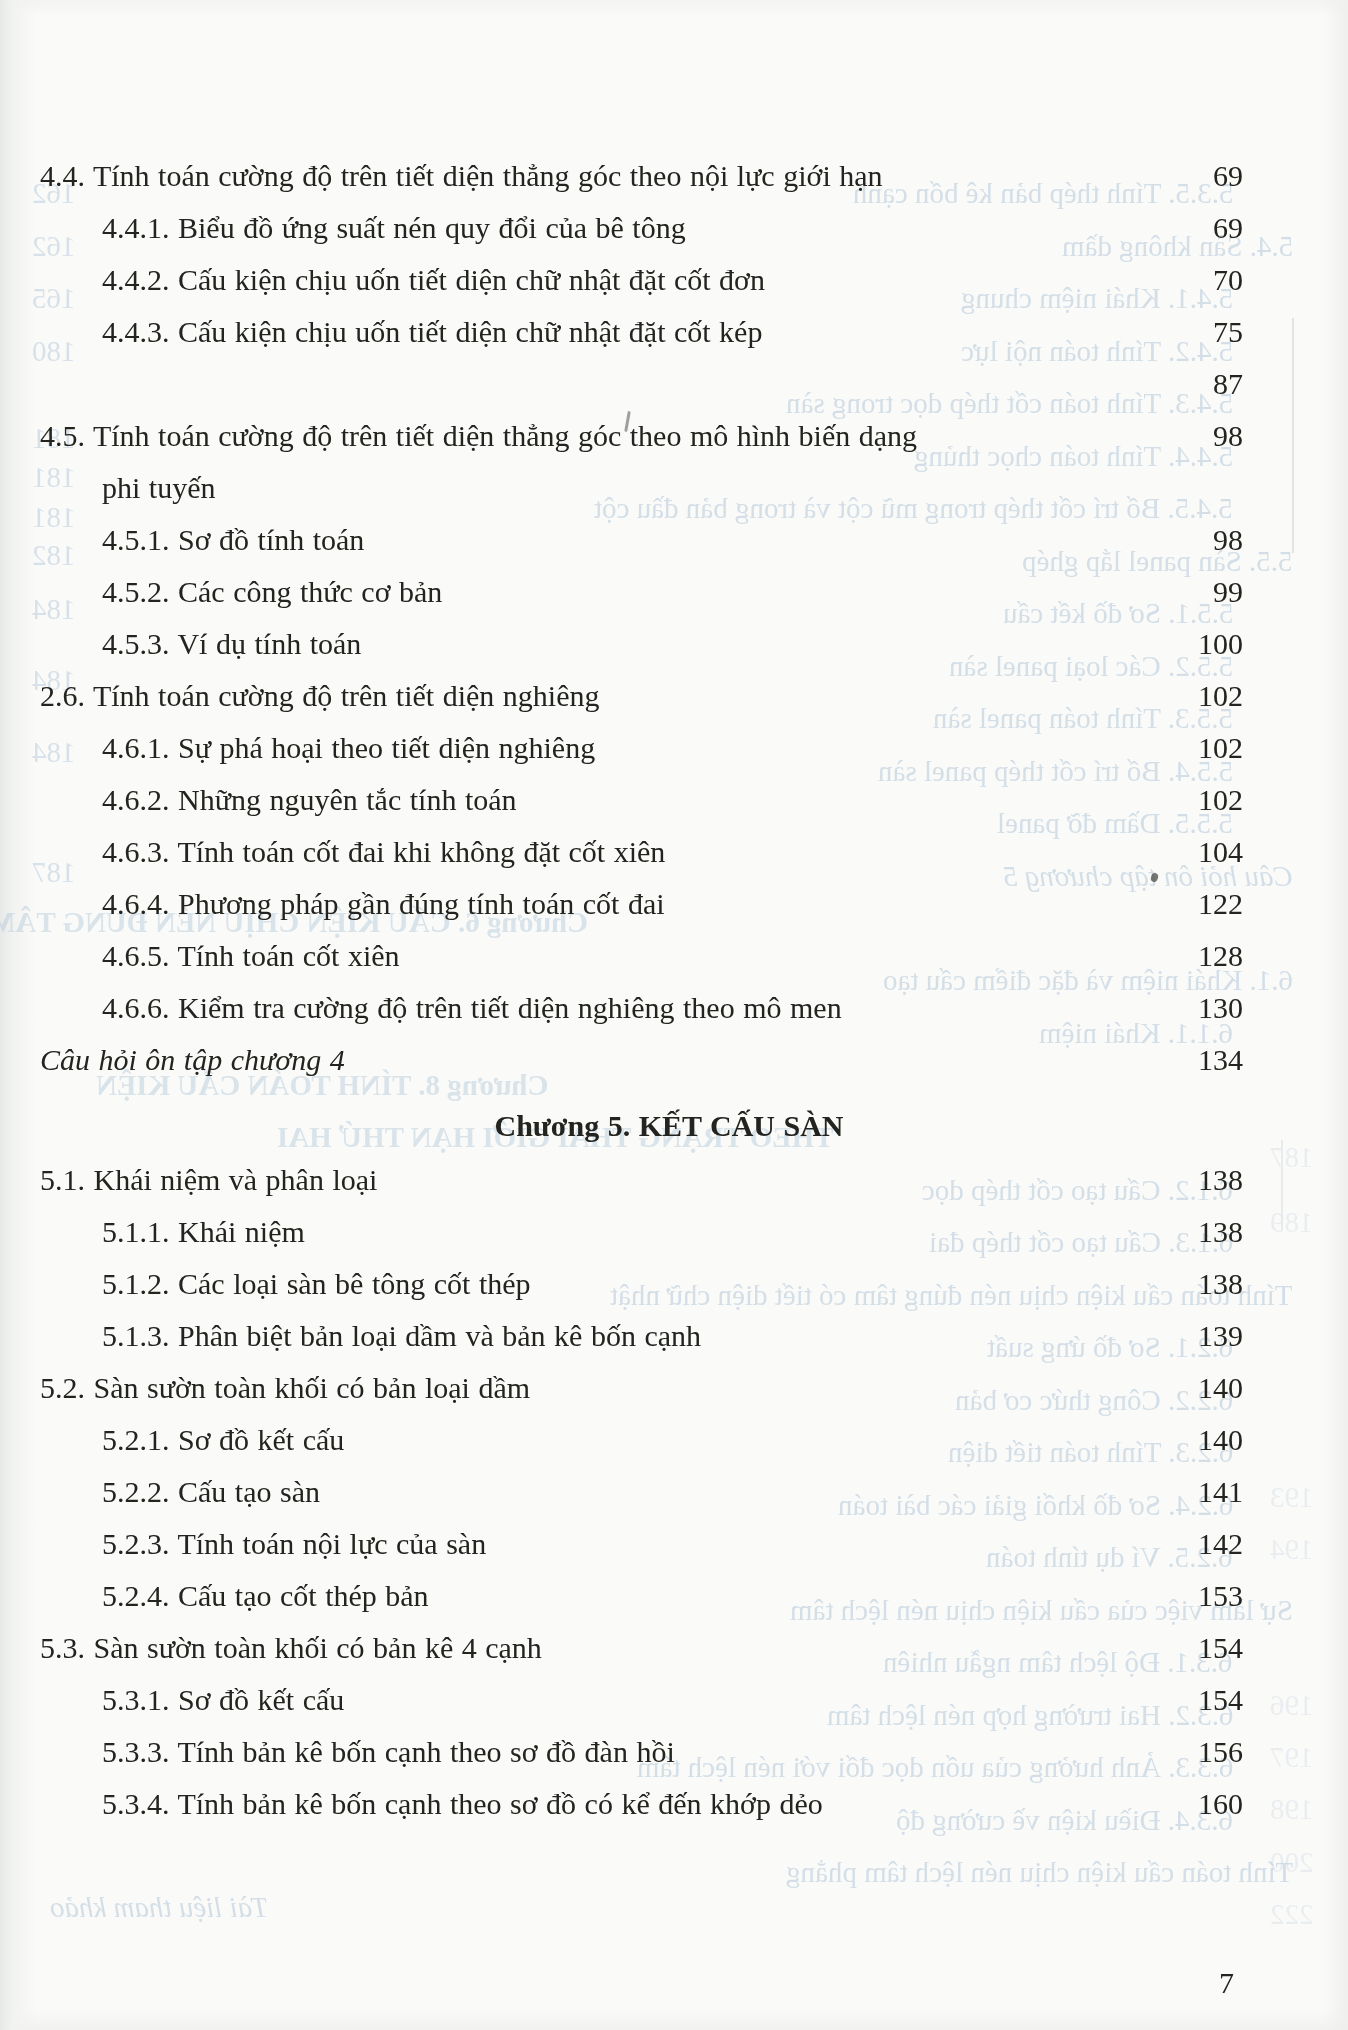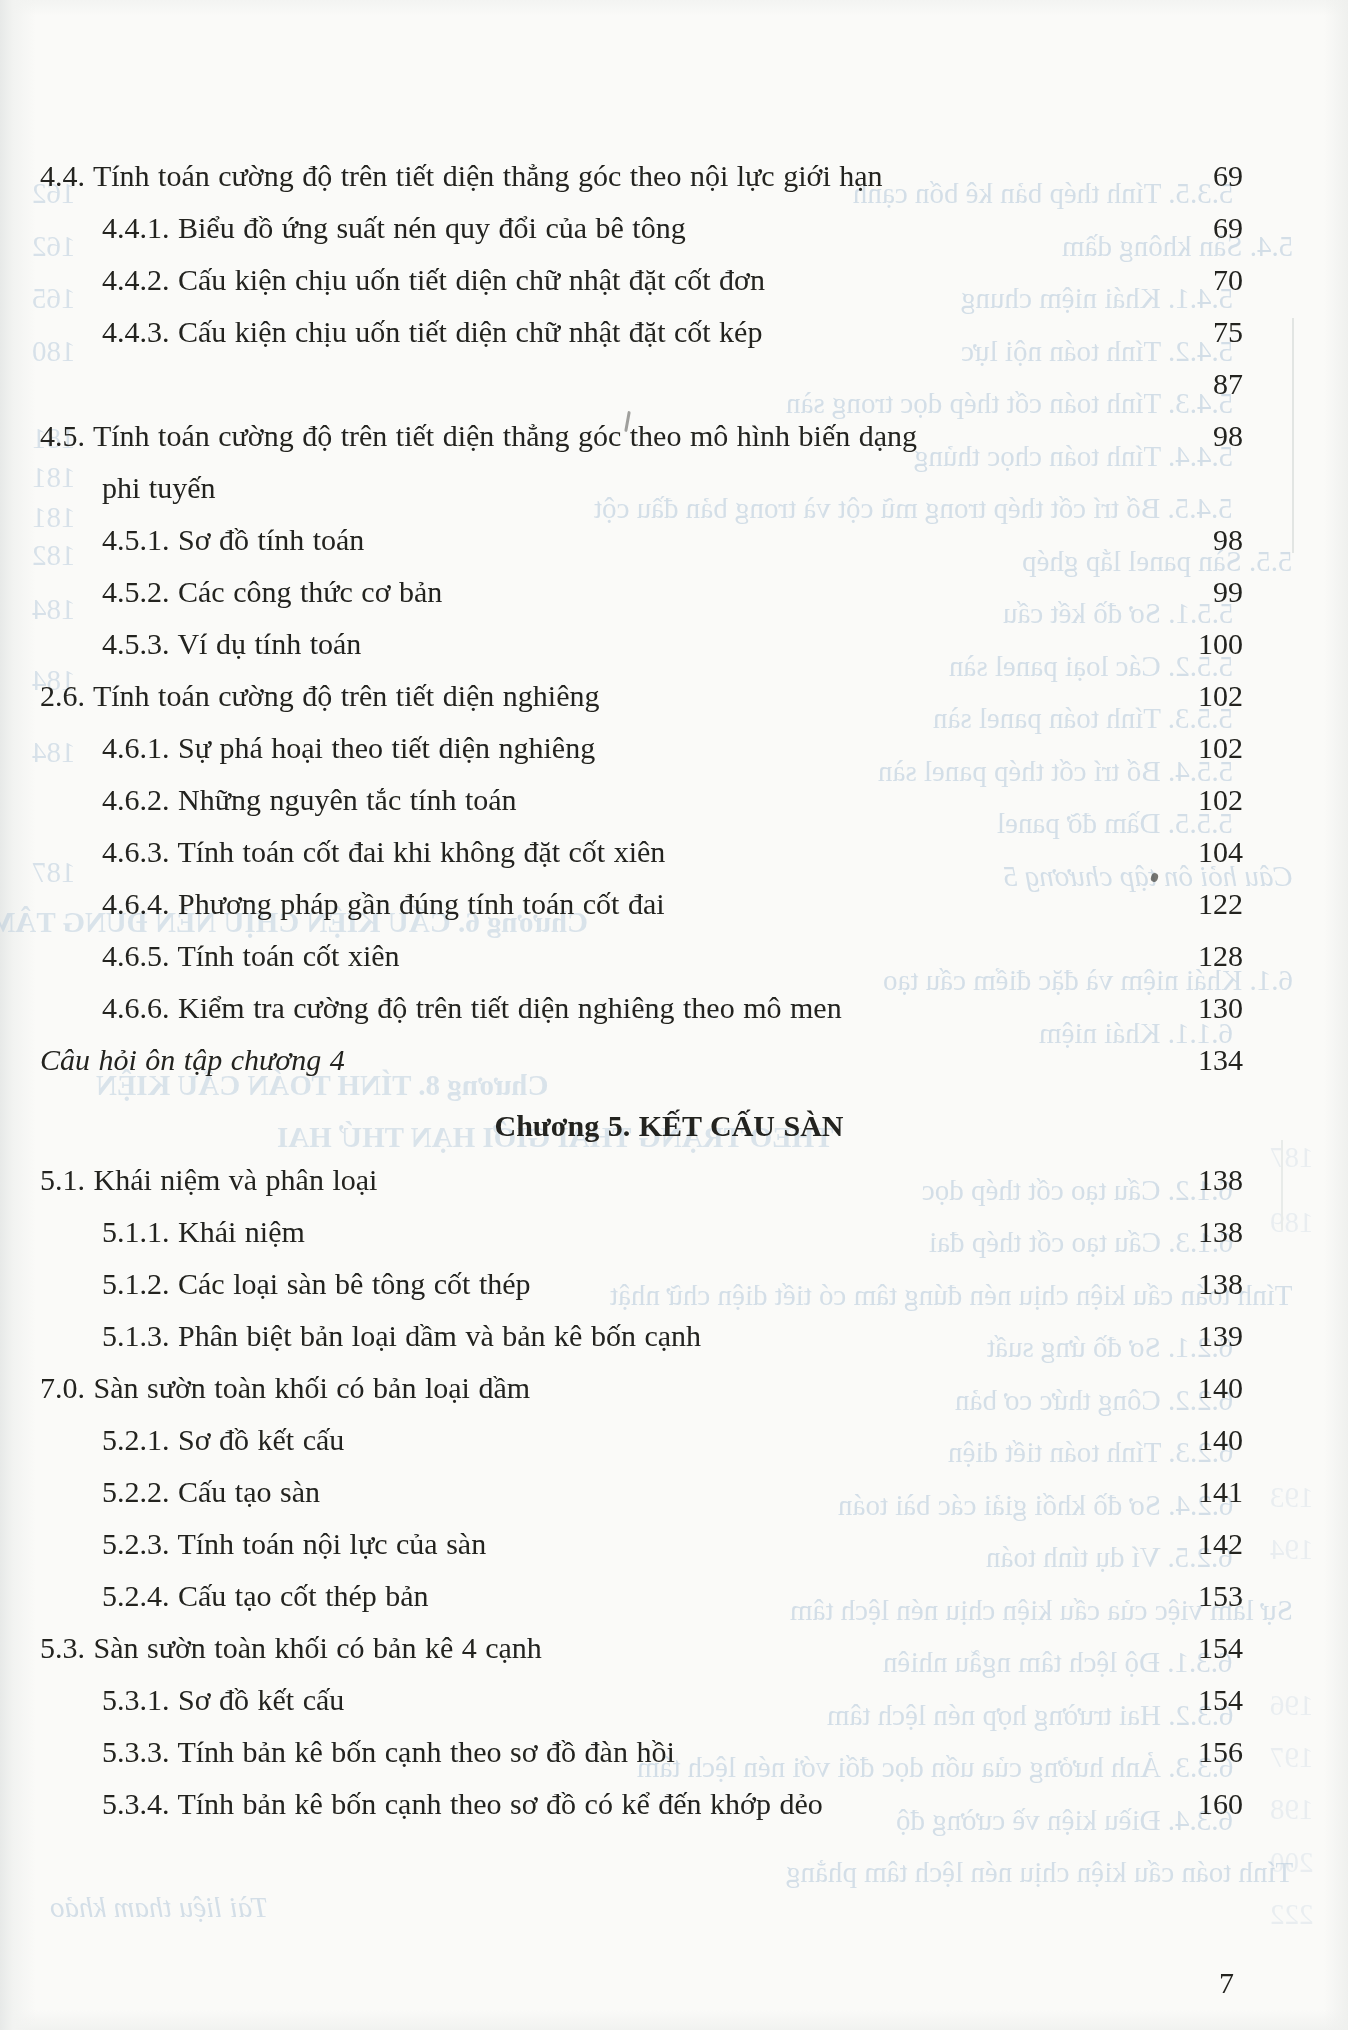--- a/index.html
+++ b/index.html
@@ -201,21 +201,21 @@
       </div>
       <div class="row lvl1">
         <span class="lbl">5.1.2. Các loại sàn bê tông cốt thép</span>
         <span class="pg">138</span>
       </div>
       <div class="row lvl1">
         <span class="lbl">5.1.3. Phân biệt bản loại dầm và bản kê bốn cạnh</span>
         <span class="pg">139</span>
       </div>
       <div class="row lvl0">
-        <span class="lbl">7.0. Sàn sườn toàn khối có bản loại dầm</span>
+        <span class="lbl">5.2. Sàn sườn toàn khối có bản loại dầm</span>
         <span class="pg">140</span>
       </div>
       <div class="row lvl1">
         <span class="lbl">5.2.1. Sơ đồ kết cấu</span>
         <span class="pg">140</span>
       </div>
       <div class="row lvl1">
         <span class="lbl">5.2.2. Cấu tạo sàn</span>
         <span class="pg">141</span>
       </div>

